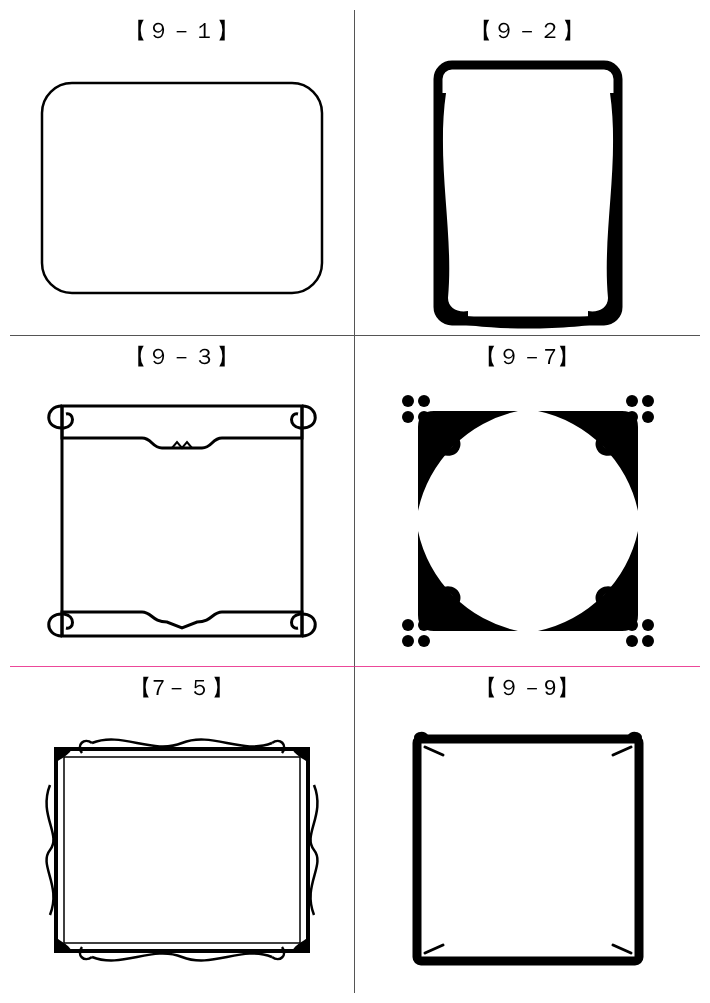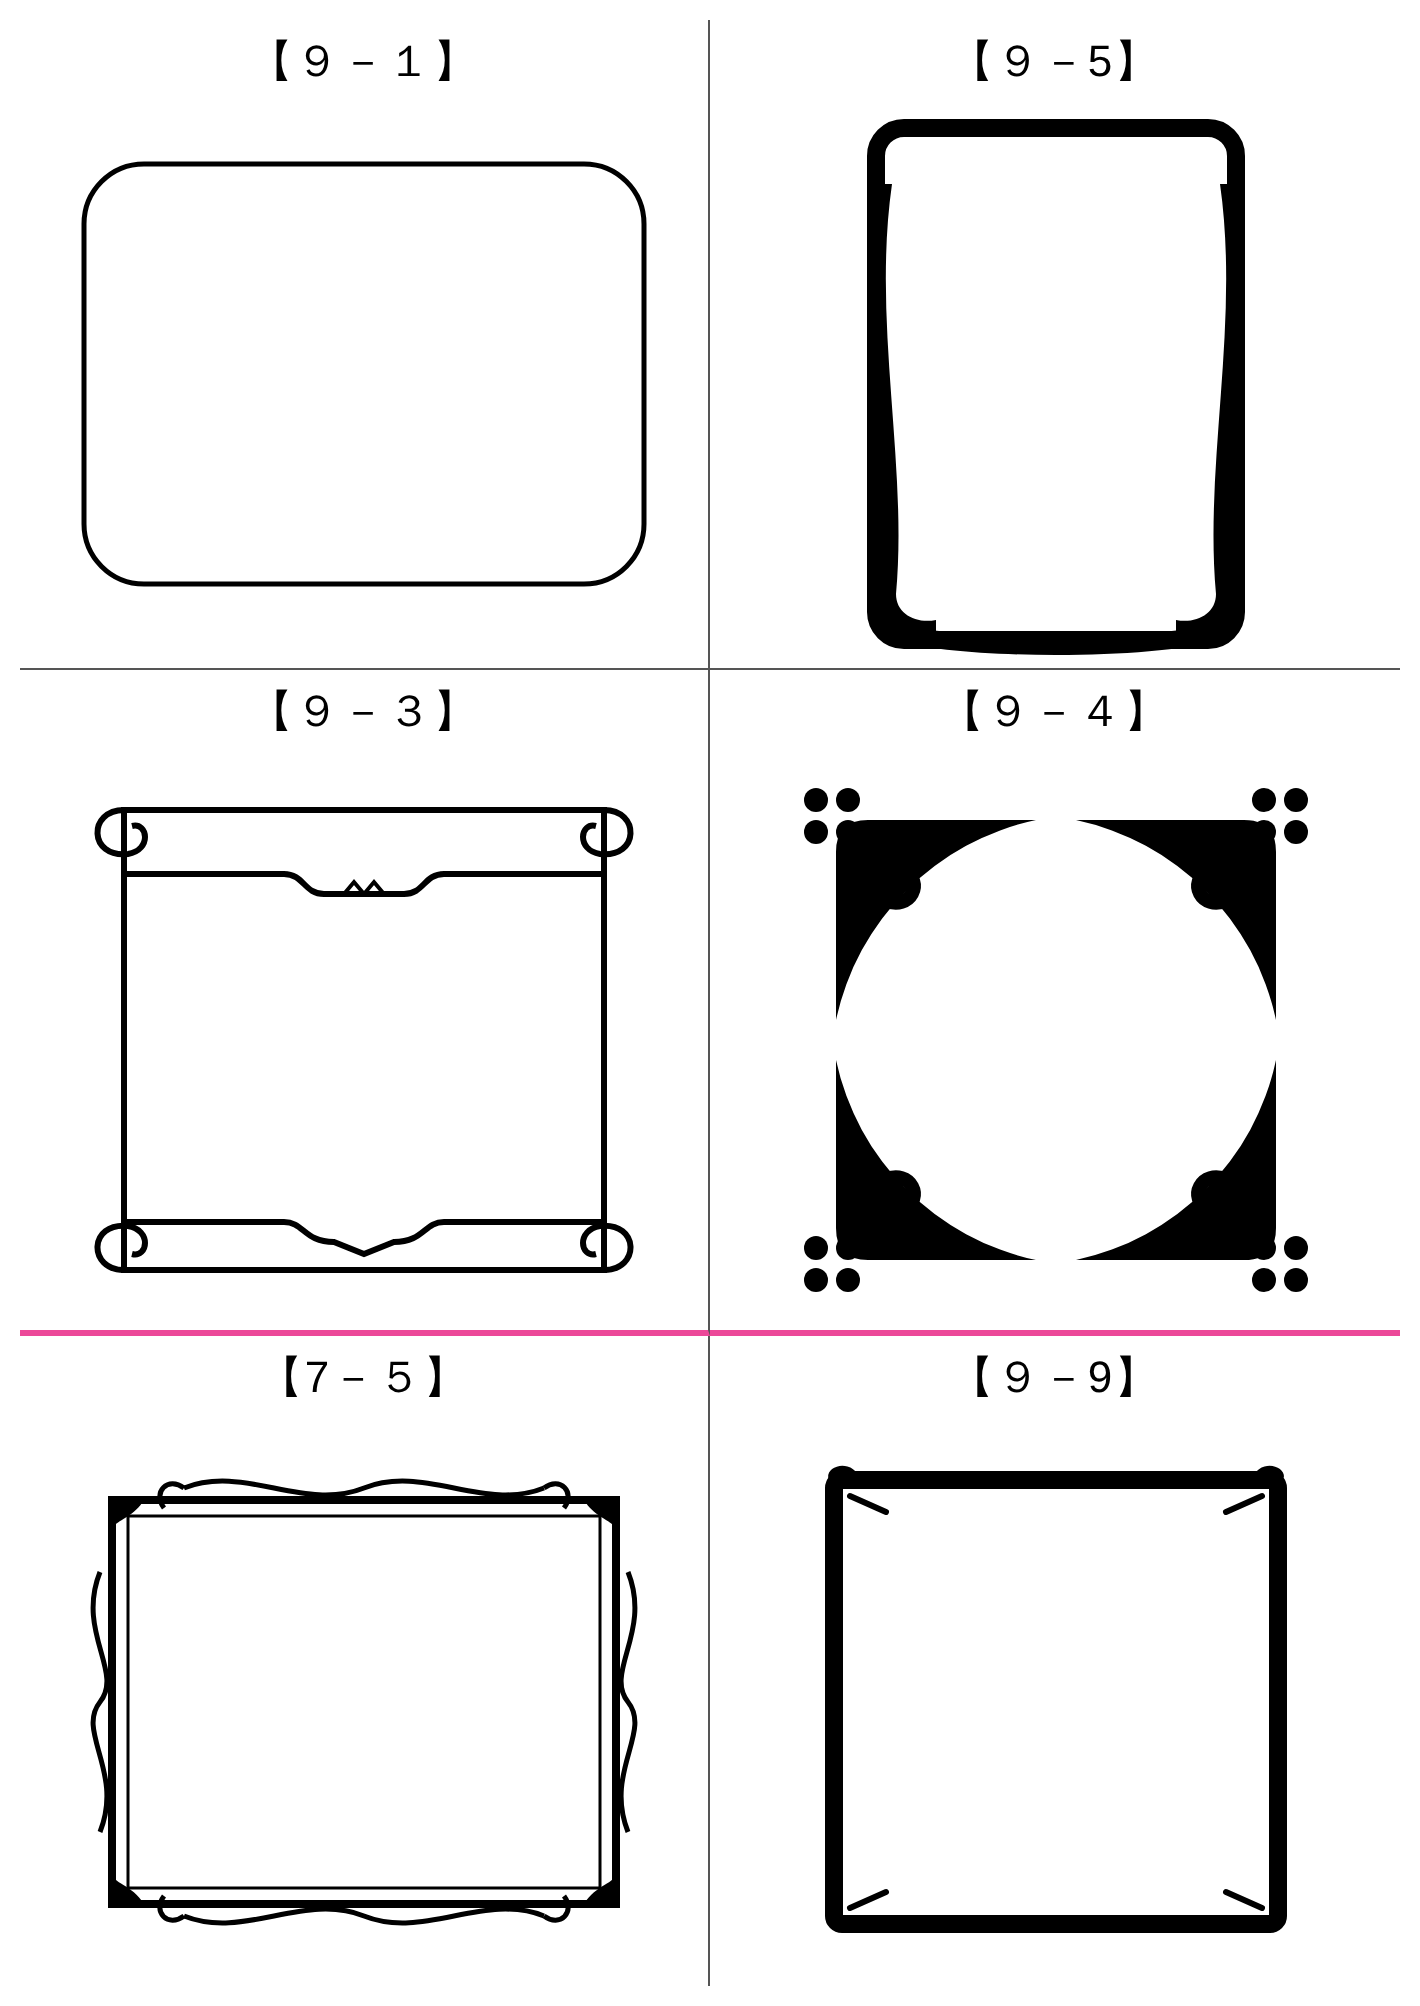--- a/index.html
+++ b/index.html
@@ -29,21 +29,21 @@
     position: relative;
     display: flex;
     flex-direction: column;
     align-items: center;
   }
   
   .grid .cell:nth-child(odd) { border-right: 1px solid #555; }
   .grid .cell:nth-child(1),
   .grid .cell:nth-child(2) { border-bottom: 1px solid #555; }
   .grid .cell:nth-child(3),
-  .grid .cell:nth-child(4) { border-bottom: 3px solid #ec4899; }
+  .grid .cell:nth-child(4) { border-bottom: 1px solid #ec4899; }
   .label {
     font-size: 22px;
     letter-spacing: 1px;
     margin-top: 6px;
     margin-bottom: 4px;
   }
   .art {
     flex: 1;
     width: 100%;
     display: flex;
@@ -61,21 +61,21 @@
     <div class="cell">
       <div class="label">【９－１】</div>
       <div class="art">
         <svg width="300" height="240" viewBox="0 0 300 240">
           <rect x="10" y="10" width="280" height="210" rx="30" ry="30" fill="none" stroke="#000" stroke-width="2.5"></rect>
         </svg>
       </div>
     </div>
 
     <div class="cell">
-      <div class="label">【９－5】</div>
+      <div class="label">【９－２】</div>
       <div class="art">
         <svg width="220" height="280" viewBox="0 0 220 280">
           <rect x="20" y="12" width="180" height="256" rx="14" ry="14" fill="none" stroke="#000" stroke-width="9"></rect>
           <path d="M20 40 C 10 120, 30 200, 18 258 C 22 268, 40 272, 50 268 L50 258 C 40 260, 30 255, 30 245 C 36 180, 18 110, 28 40" fill="#000"></path>
           <path d="M200 40 C 210 120, 190 200, 202 258 C 198 268, 180 272, 170 268 L170 258 C 180 260, 190 255, 190 245 C 184 180, 202 110, 192 40" fill="#000"></path>
           <path d="M30 268 C 60 278, 160 278, 190 268 L190 260 C 160 268, 60 268, 30 260 Z" fill="#000"></path>
         </svg>
       </div>
     </div>
 
@@ -95,21 +95,21 @@
             <path d="M30 30 C 12 30, 12 54, 32 52 C 44 50, 42 36, 34 38"></path>
             <path d="M270 30 C 288 30, 288 54, 268 52 C 256 50, 258 36, 266 38"></path>
             <path d="M30 260 C 12 260, 12 236, 32 238 C 44 240, 42 254, 34 252"></path>
             <path d="M270 260 C 288 260, 288 236, 268 238 C 256 240, 258 254, 266 252"></path>
           </g>
         </svg>
       </div>
     </div>
 
     <div class="cell">
-      <div class="label">【９－４】</div>
+      <div class="label">【９－7】</div>
       <div class="art">
         <svg width="280" height="280" viewBox="0 0 280 280">
           <defs>
             <g id="c94">
 
               <path d="M34 18 L118 18 A130 130 0 0 0 18 118 L18 34 Q18 18 34 18 Z" fill="#000"></path>
 
               <g stroke="#000" stroke-width="7" fill="none" stroke-linecap="round">
                 <path d="M55 24 C 30 24, 24 50, 42 58 C 56 64, 62 48, 52 44"></path>
               </g>

